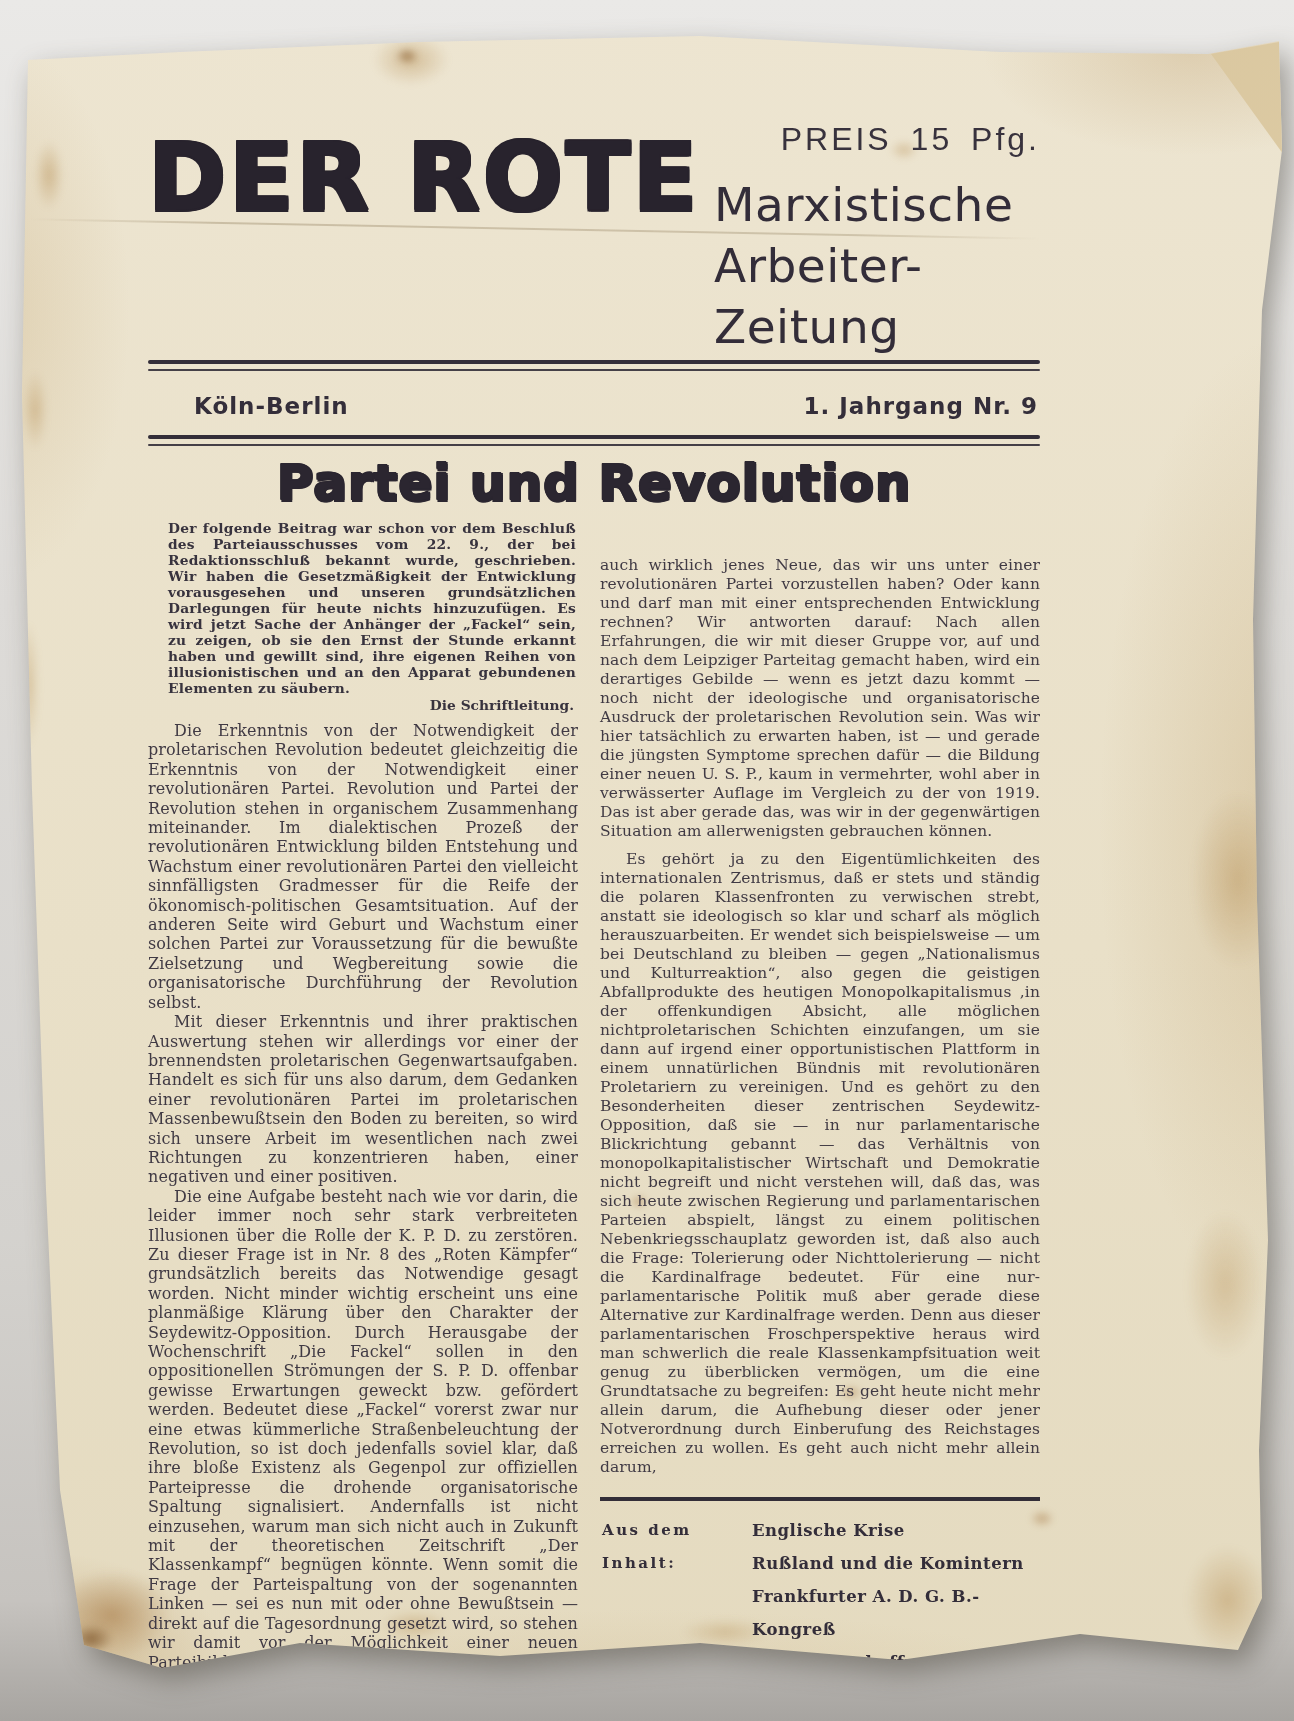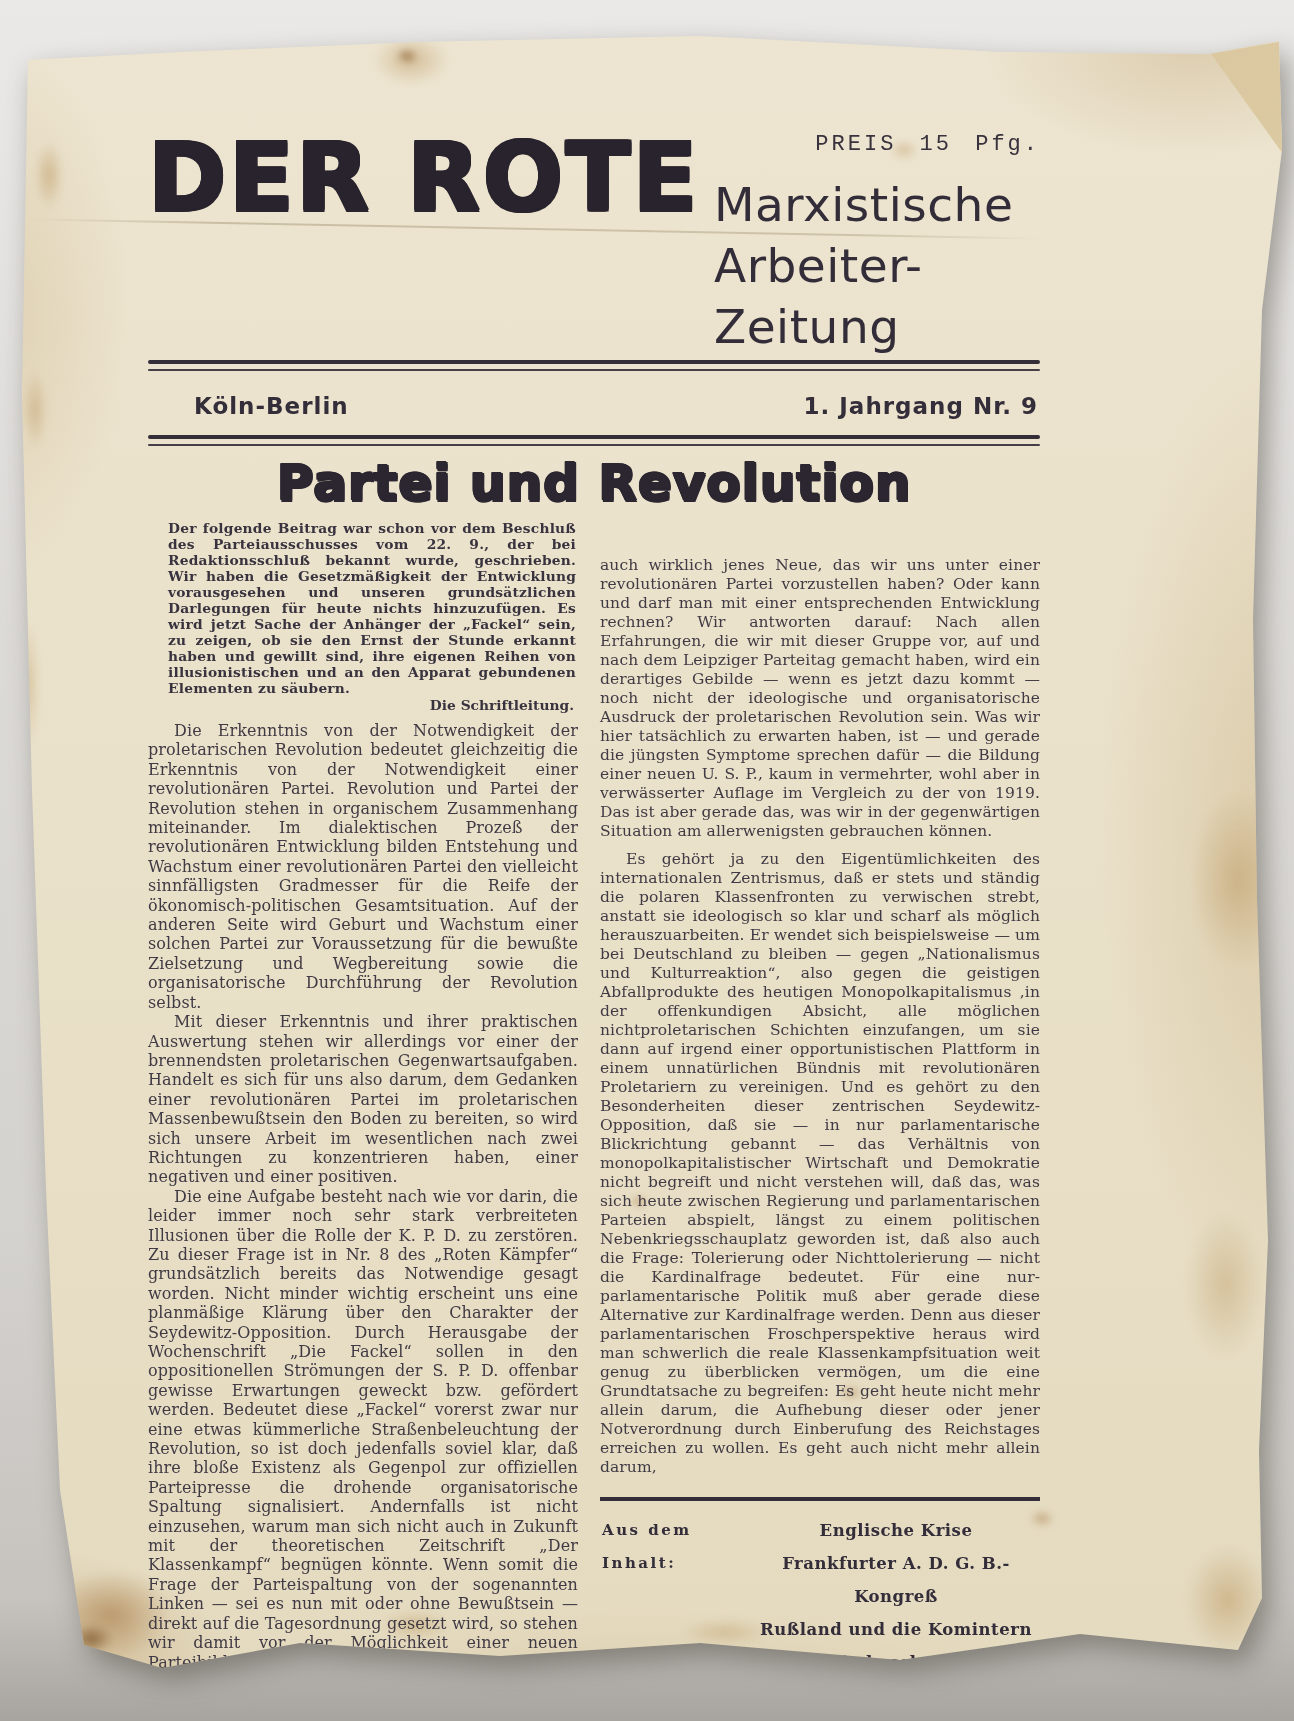--- a/index.html
+++ b/index.html
@@ -38,23 +38,23 @@
   .crease {
     position: absolute; left: 30px; top: 228px; width: 1010px; height: 2px;
     background: linear-gradient(90deg, transparent, rgba(130,110,75,.32) 18%, rgba(130,110,75,.28) 82%, transparent);
     transform: rotate(1.1deg); filter: blur(.7px);
   }
   .stain { position: absolute; border-radius: 50%; filter: blur(3px); }
 
   .content { position: absolute; left: 148px; top: 120px; width: 892px; height: 1520px; color: #403a44; }
 
   .price {
-    position: absolute; top: 12px; right: 0;
-    font-family: Liberation Mono, monospace;
-    font-size: 22px; letter-spacing: 3px; word-spacing: 7px; color: #38323d;
+    position: absolute; top: 1px; right: 0;
+    font-family: Liberation Sans, sans-serif;
+    font-size: 32px; letter-spacing: 3px; word-spacing: 7px; color: #38323d;
   }
   .brand {
     position: absolute; top: 6px; left: 0;
     font-family: "DejaVu Sans", sans-serif;
     font-weight: bold; font-size: 94px; line-height: 103px;
     letter-spacing: 3px; color: #28232d;
     text-shadow: 2px 0 currentColor, -1.5px 0 currentColor, 0 2px currentColor, 0 -1.5px currentColor,
                  2px 2px currentColor, -1.5px -1.5px currentColor, 2px -1.5px currentColor, -1.5px 2px currentColor;
     text-align: right;
   }
@@ -107,21 +107,21 @@
     margin-top: 20px;
     border-top: 4px solid #332e38; border-bottom: 4px solid #332e38;
     padding: 13px 0 14px 2px;
     display: flex; align-items: flex-start;
     color: #332d39;
   }
   .inhalt-label {
     flex: 0 0 150px;
     font-weight: bold; font-size: 15px; letter-spacing: 2.5px; line-height: 33px;
   }
-  .inhalt-items { flex: 1; text-align: center; }
+  .inhalt-items { flex: 1; }
   .inhalt-item { font-weight: bold; font-size: 16.5px; line-height: 33px; letter-spacing: .5px; }
 </style>
 </head>
 <body>
 
 <div class="photo">
   <div class="paper-wrap">
     <div class="paper">
 
       <div class="fold"></div>
@@ -187,22 +187,22 @@
           </div>
 
           <div class="col-right">
             <p class="body-p no-indent">auch wirklich jenes Neue, das wir uns unter einer revolutionären Partei vorzustellen haben? Oder kann und darf man mit einer entsprechenden Entwicklung rechnen? Wir antworten darauf: Nach allen Erfahrungen, die wir mit dieser Gruppe vor, auf und nach dem Leipziger Parteitag gemacht haben, wird ein derartiges Gebilde — wenn es jetzt dazu kommt — noch nicht der ideologische und organisatorische Ausdruck der proletarischen Revolution sein. Was wir hier tatsächlich zu erwarten haben, ist — und gerade die jüngsten Symptome sprechen dafür — die Bildung einer neuen U. S. P., kaum in vermehrter, wohl aber in verwässerter Auflage im Vergleich zu der von 1919. Das ist aber gerade das, was wir in der gegenwärtigen Situation am allerwenigsten gebrauchen können.</p>
             <p class="body-p">Es gehört ja zu den Eigentümlichkeiten des internationalen Zentrismus, daß er stets und ständig die polaren Klassenfronten zu verwischen strebt, anstatt sie ideologisch so klar und scharf als möglich herauszuarbeiten. Er wendet sich beispielsweise — um bei Deutschland zu bleiben — gegen „Nationalismus und Kulturreaktion“, also gegen die geistigen Abfallprodukte des heutigen Monopolkapitalismus ,in der offenkundigen Absicht, alle möglichen nichtproletarischen Schichten einzufangen, um sie dann auf irgend einer opportunistischen Plattform in einem unnatürlichen Bündnis mit revolutionären Proletariern zu vereinigen. Und es gehört zu den Besonderheiten dieser zentrischen Seydewitz-Opposition, daß sie — in nur parlamentarische Blickrichtung gebannt — das Verhältnis von monopolkapitalistischer Wirtschaft und Demokratie nicht begreift und nicht verstehen will, daß das, was sich heute zwischen Regierung und parlamentarischen Parteien abspielt, längst zu einem politischen Nebenkriegsschauplatz geworden ist, daß also auch die Frage: Tolerierung oder Nichttolerierung — nicht die Kardinalfrage bedeutet. Für eine nur-parlamentarische Politik muß aber gerade diese Alternative zur Kardinalfrage werden. Denn aus dieser parlamentarischen Froschperspektive heraus wird man schwerlich die reale Klassenkampfsituation weit genug zu überblicken vermögen, um die eine Grundtatsache zu begreifen: Es geht heute nicht mehr allein darum, die Aufhebung dieser oder jener Notverordnung durch Einberufung des Reichstages erreichen zu wollen. Es geht auch nicht mehr allein darum,</p>
 
             <div class="inhalt-box">
               <div class="inhalt-label">Aus dem Inhalt:</div>
               <div class="inhalt-items">
                 <div class="inhalt-item">Englische Krise</div>
+                <div class="inhalt-item">Rußland und die Komintern</div>
                 <div class="inhalt-item">Frankfurter A. D. G. B.-Kongreß</div>
-                <div class="inhalt-item">Rußland und die Komintern</div>
                 <div class="inhalt-item">Arbeitsbeschaffung?</div>
               </div>
             </div>
           </div>
 
         </div>
       </div>
     </div>
   </div>
 </div>

